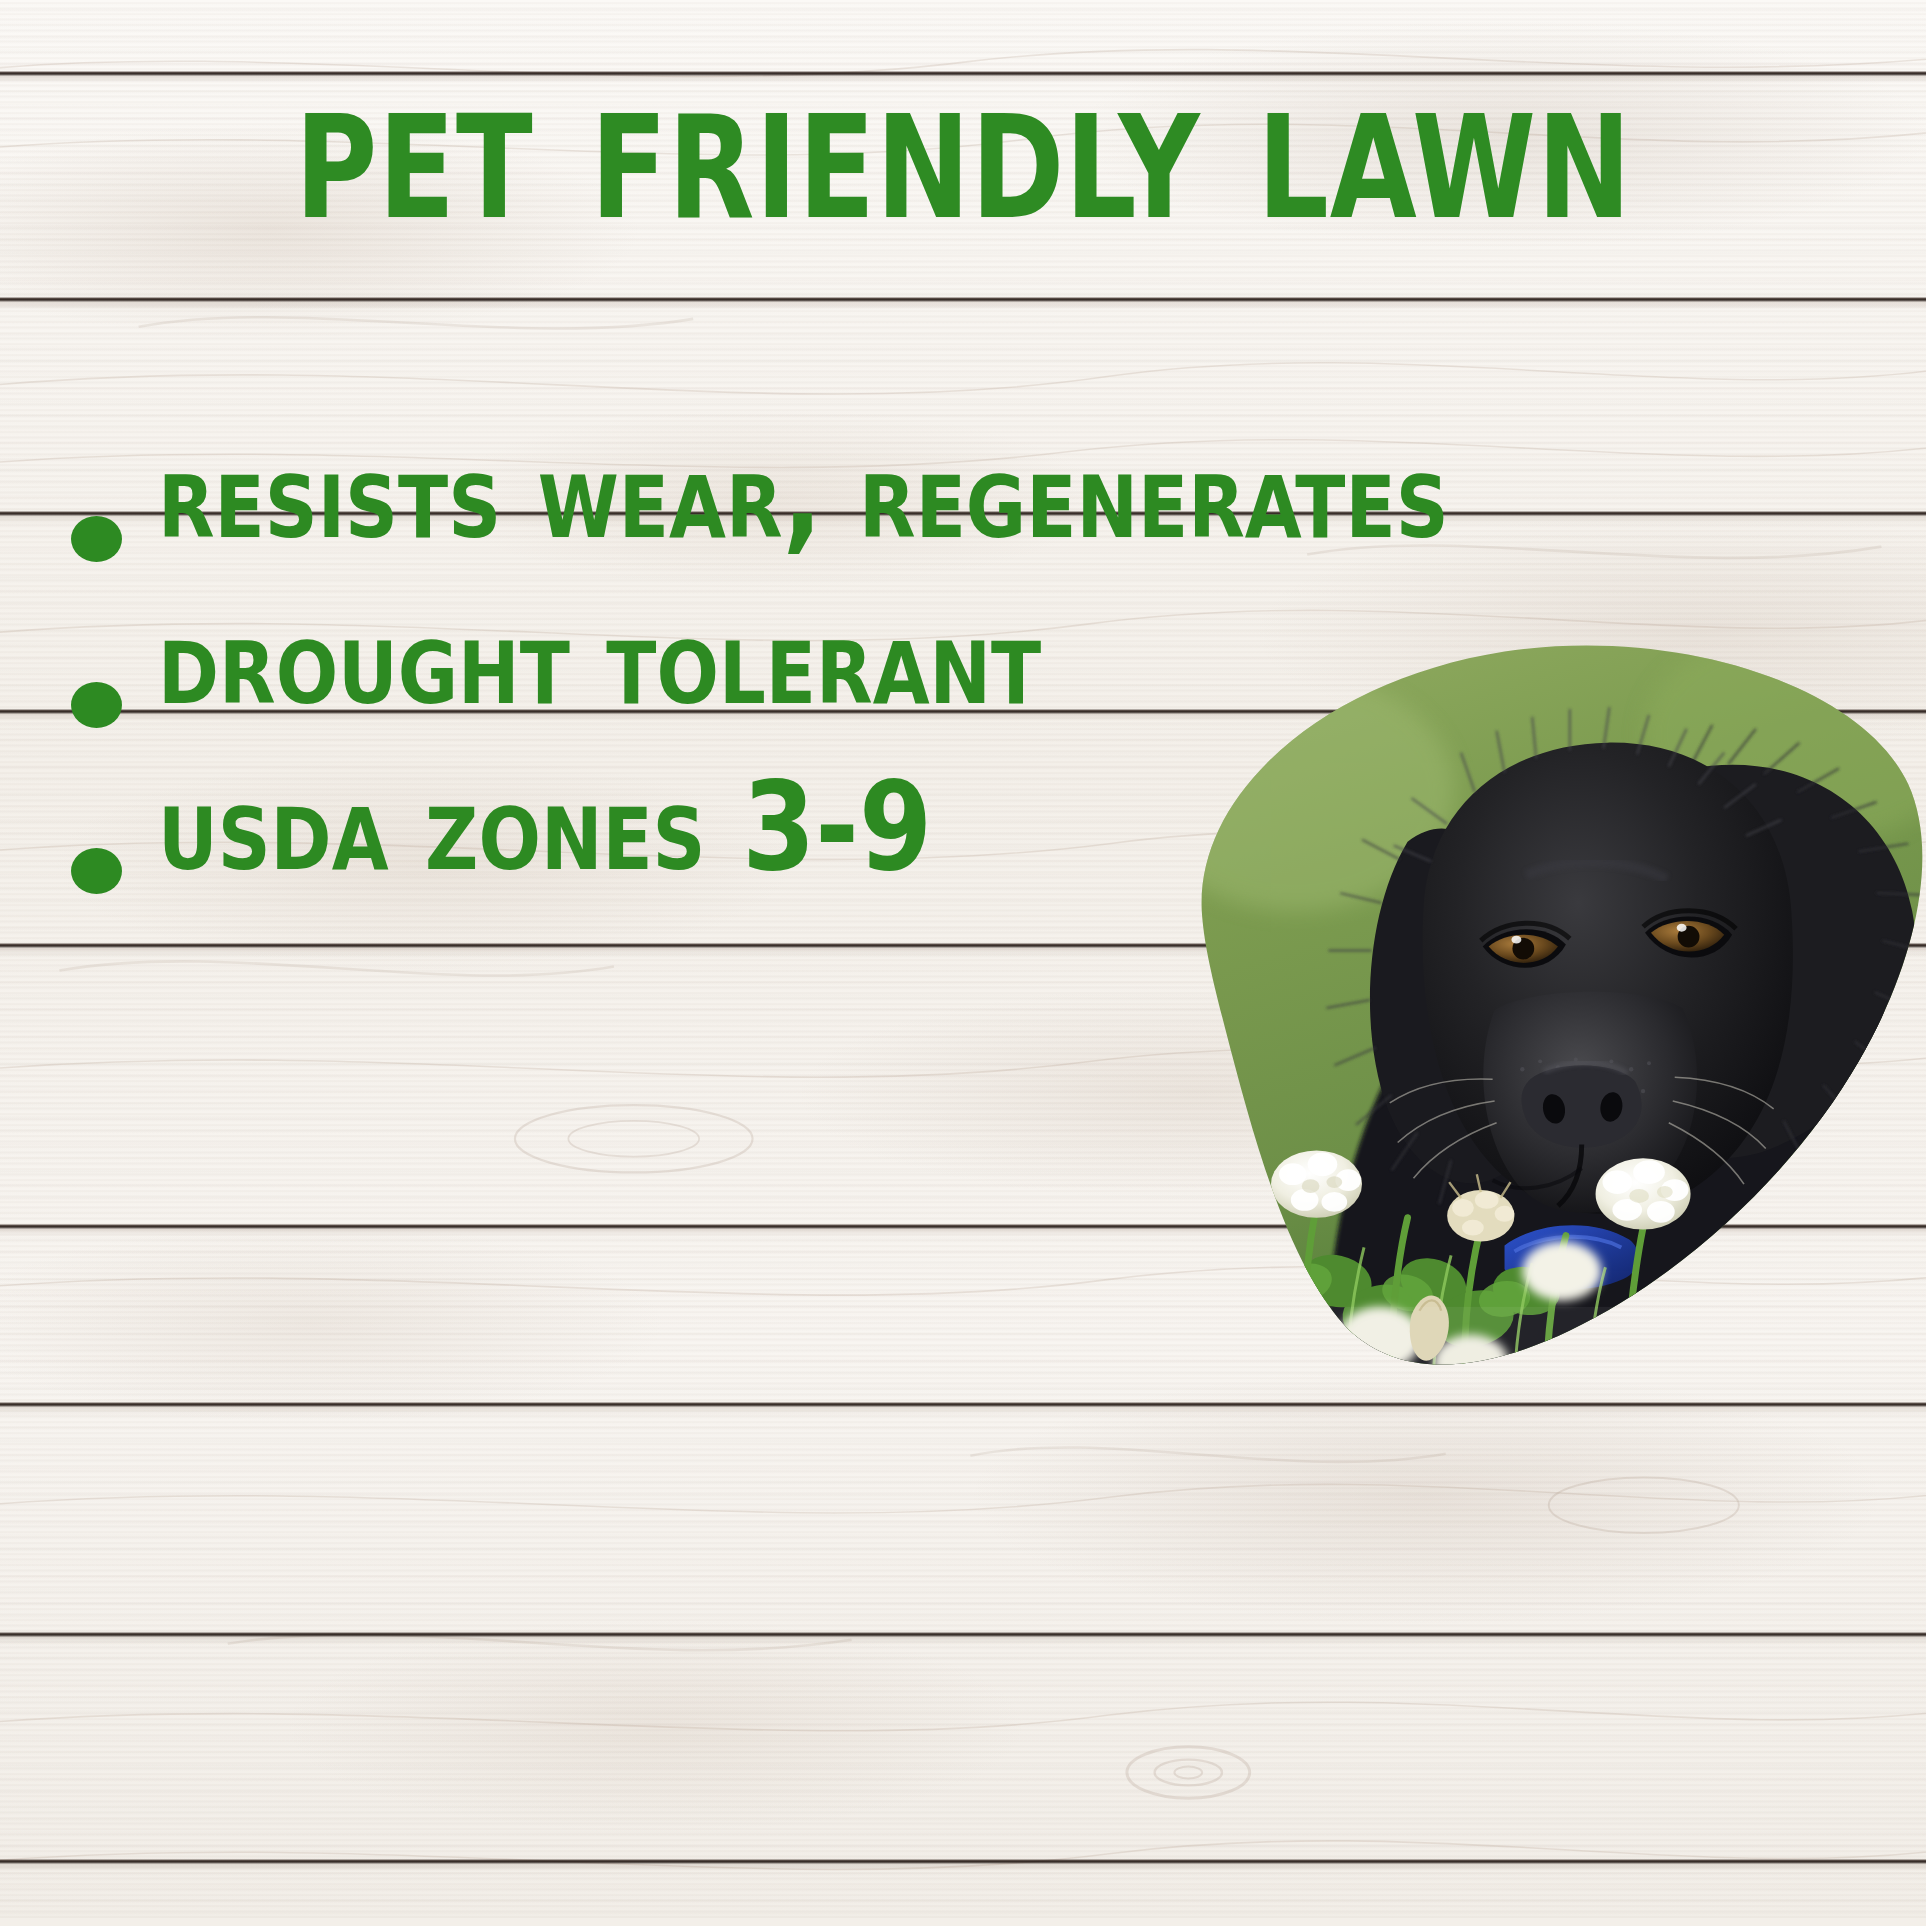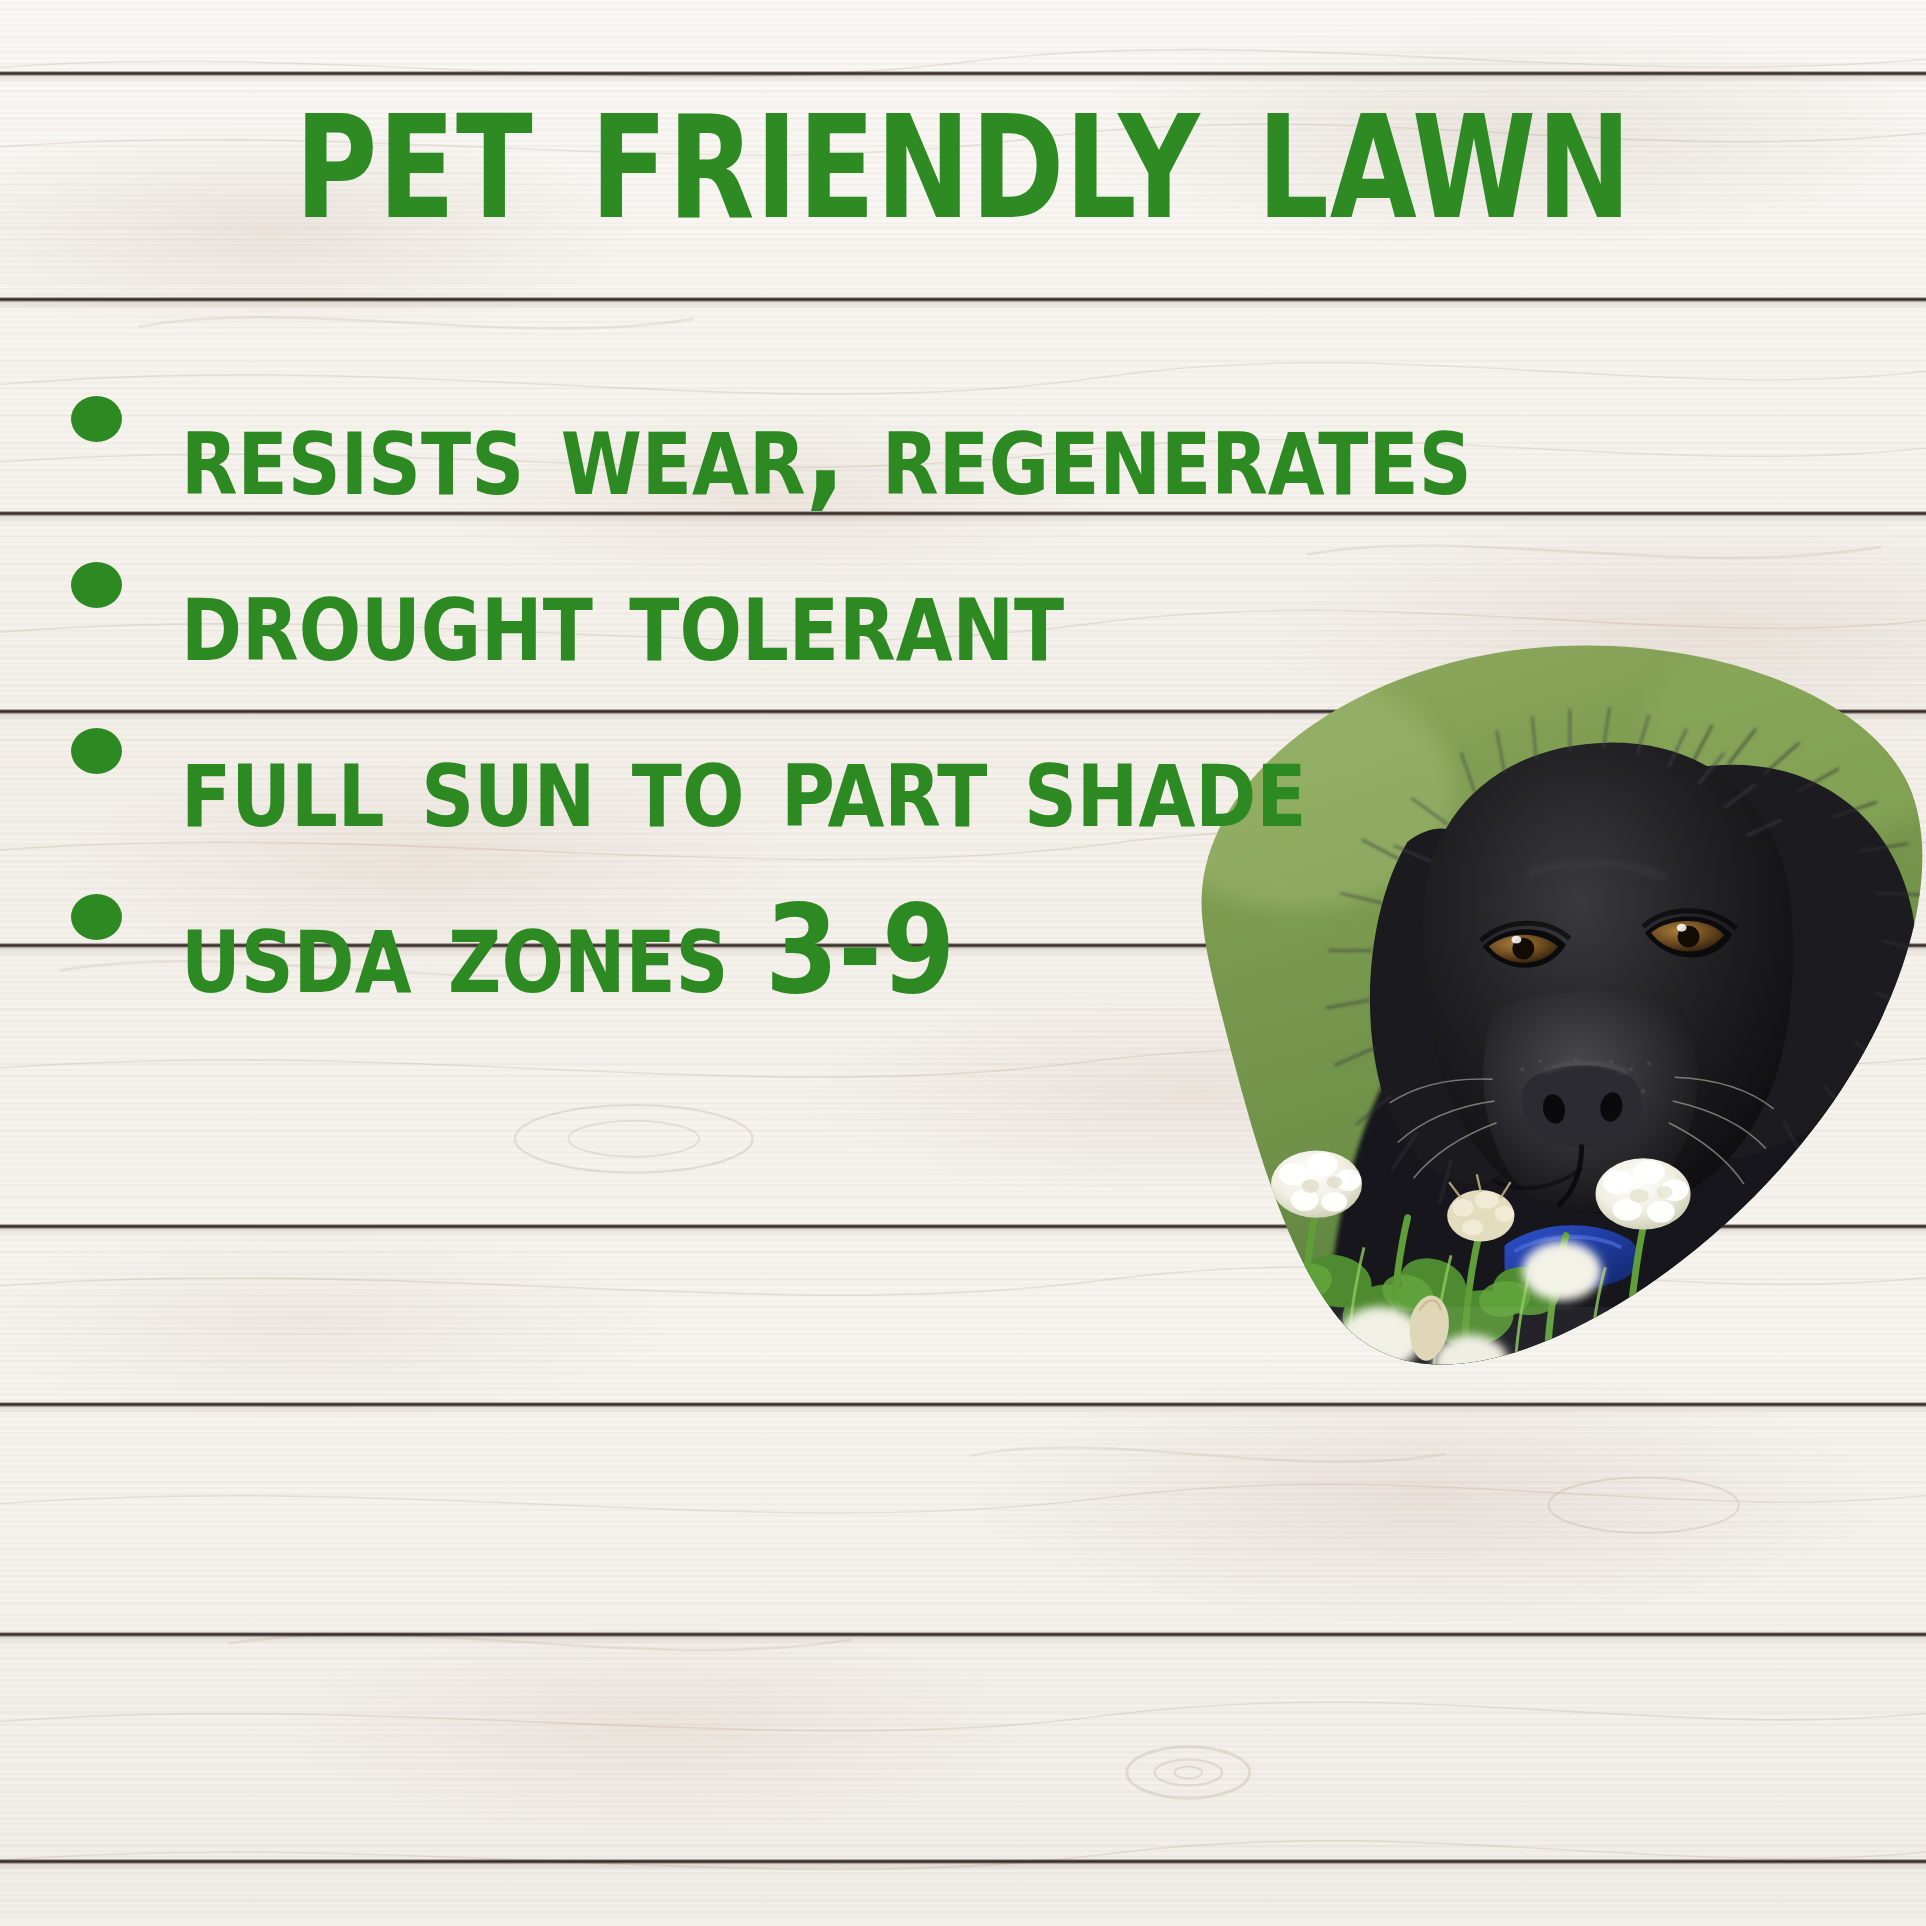--- a/index.html
+++ b/index.html
@@ -87,21 +87,21 @@
     transform:scaleX(.88);
     transform-origin:50% 0;
     white-space:nowrap;
   }
 
   
   .list{position:absolute;left:0;top:396px;width:1247px;}
   .row{
     position:relative;
     height:166px;
-    display:flex;align-items:flex-start;gap:23px;
+    display:flex;align-items:flex-end;
   }
   .dot{
     width:51px;height:46px;border-radius:50%;
     margin-left:71px;margin-right:36px;flex:0 0 auto;
   }
   .row-label{
     font-family:"Liberation Sans Narrow","DejaVu Sans Condensed","Liberation Sans",sans-serif;
     font-weight:700;
     font-size:123px;
     line-height:1;
@@ -470,24 +470,20 @@
       <span class="row-label" style="color:#2d8a22;">Resists wear, Regenerates</span>
     </div>
 
 
 
     <div class="row">
       <span class="dot" style="background:#2d8a22;"></span>
       <span class="row-label" style="color:#2d8a22;">Drought Tolerant</span>
     </div>
 
-    <div class="row">
-      <span class="dot" style="background:#2d8a22;"></span>
-      <span class="row-label" style="color:#2d8a22;">Full sun to Part shade</span>
-    </div>
 
 
     <div class="row">
       <span class="dot" style="background:#2d8a22;"></span>
       <span class="row-label" style="color:#2d8a22;">Usda zones 3-9</span>
     </div>
 
   </div>
 
 </div>

